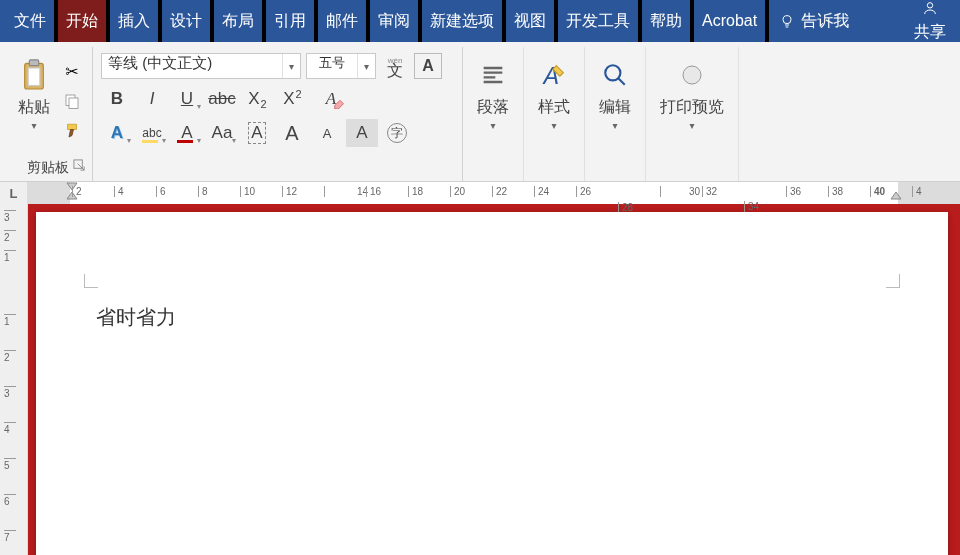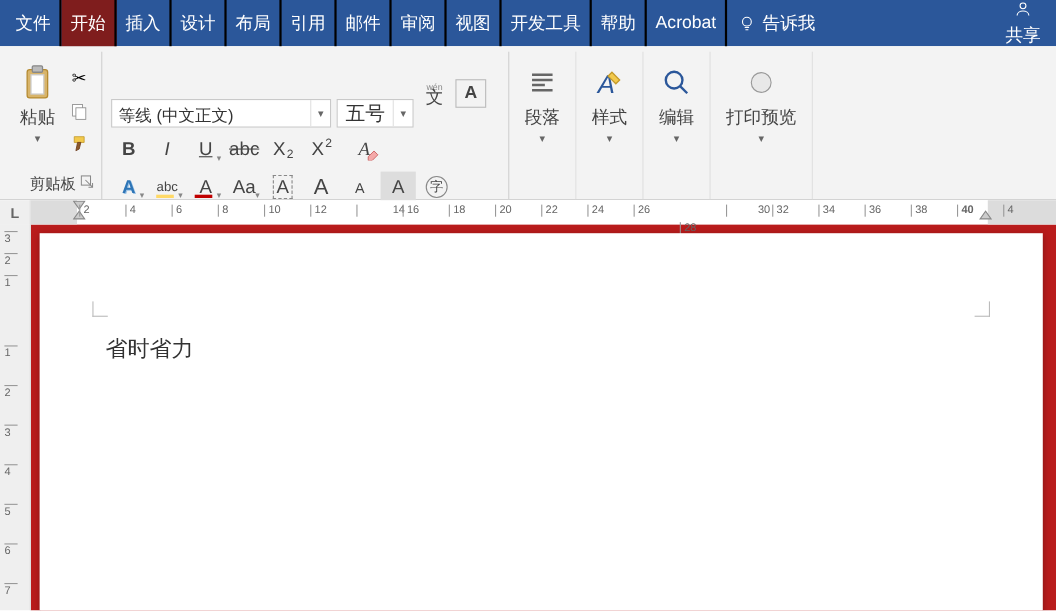--- a/index.html
+++ b/index.html
@@ -1,20 +1,20 @@
 <!DOCTYPE html>
 <html><head>
 <meta charset="utf-8">
 <style>
 * { box-sizing: border-box; margin: 0; padding: 0; font-family: "Segoe UI", "Microsoft YaHei", sans-serif; }
 body { width: 960px; height: 555px; overflow: hidden; background: #fff; }
 
 
 .tabs { display: flex; align-items: center; background: #2b579a; height: 42px; color: #fff; font-size: 16px; }
-.tab { padding: 0 8px; height: 100%; display: flex; align-items: center; border-right: 2px solid #000000; cursor: pointer; }
+.tab { padding: 0 8px; height: 100%; display: flex; align-items: center; border-right: 4px solid #000000; cursor: pointer; }
 .tab.active { background: #7f1d1d; }
 .tab:first-child { padding-left: 14px; }
 .tell-me { display: flex; align-items: center; gap: 6px; padding: 0 10px; flex: 1; }
 .share { display: flex; align-items: center; gap: 6px; padding: 0 14px; flex-direction: column; }
 svg.icon { width: 16px; height: 16px; stroke: #fff; fill: none; stroke-width: 1.5; }
 
 
 .ribbon { display: flex; height: 140px; background: #f3f3f3; border-bottom: 1px solid #d0d0d0; padding: 5px 4px 0 4px; }
 .group { display: flex; flex-direction: column; border-right: 1px solid #e0e0e0; padding: 0 8px 2px 8px; }
 .group.big { border-right: 1px solid #d0d0d0; }
@@ -25,23 +25,23 @@
 
 .big-btn { display: flex; flex-direction: column; align-items: center; justify-content: flex-start; padding: 4px 6px; gap: 4px; cursor: pointer; font-size: 16px; color: #444; }
 .big-btn .ico { width: 32px; height: 36px; display: flex; align-items: center; justify-content: center; }
 .caret-dn { font-size: 10px; color: #666; margin-top: -2px; }
 
 .mini-col { display: flex; flex-direction: column; gap: 6px; padding-top: 6px; }
 .mini { width: 24px; height: 24px; display: flex; align-items: center; justify-content: center; cursor: pointer; }
 
 .font-area { display: flex; flex-direction: column; gap: 6px; }
 .font-row1 { display: flex; gap: 5px; align-items: center; }
-.sel { display: flex; align-items: flex-end; background: #fff; border: 1px solid #c9c9c9; height: 26px; margin-top: 37px; }
+.sel { display: flex; align-items: flex-start; background: #fff; border: 1px solid #c9c9c9; height: 26px; }
 .font-name { width: 180px; padding: 0 6px; font-size: 15px; color: #333; }
-.font-size { width: 50px; padding: 0 6px; font-size: 18px; color: #333; text-align: center; }
+.font-size { width: 50px; padding: 0 6px; font-size: 13px; color: #333; text-align: center; }
 .sel .dd { width: 18px; text-align: center; font-size: 10px; color: #666; border-left: 1px solid #e0e0e0; height: 100%; display: flex; align-items: center; justify-content: center; }
 .sq { width: 28px; height: 26px; display: flex; align-items: center; justify-content: center; cursor: pointer; font-size: 16px; color: #444; }
 .sq.bordered { border: 1px solid #bbb; }
 
 .font-row2, .font-row3 { display: flex; gap: 3px; align-items: center; }
 .rb { width: 32px; height: 28px; display: flex; align-items: center; justify-content: center; cursor: pointer; font-size: 17px; color: #444; border: 1px solid transparent; position: relative; }
 .rb .dd-sm { font-size: 8px; color: #888; position: absolute; right: 1px; bottom: 1px; }
 .underline { text-decoration: underline; }
 .strike { text-decoration: line-through; }
 .sub { font-size: 11px; position: relative; top: 5px; left: 1px; }
@@ -71,20 +71,21 @@
 
 <div class="tabs">
   <div class="tab">文件</div>
   <div class="tab active">开始</div>
   <div class="tab">插入</div>
   <div class="tab">设计</div>
   <div class="tab">布局</div>
   <div class="tab">引用</div>
   <div class="tab">邮件</div>
   <div class="tab">审阅</div>
+  <div class="tab">新建选项</div>
   <div class="tab">视图</div>
   <div class="tab">开发工具</div>
   <div class="tab">帮助</div>
   <div class="tab">Acrobat</div>
   <div class="tell-me">
     <svg class="icon" viewBox="0 0 24 24">
         <circle cx="12" cy="10" r="6"></circle>
         <path d="M9 18h6M10 21h4"></path>
       </svg>
     <span>告诉我</span>
@@ -312,21 +313,21 @@
       <div class="tick" style="left: 296px; padding-left: 32px;">14</div>
       <div class="tick" style="left: 338px;">16</div>
       <div class="tick" style="left: 380px;">18</div>
       <div class="tick" style="left: 422px;">20</div>
       <div class="tick" style="left: 464px;">22</div>
       <div class="tick" style="left: 506px;">24</div>
       <div class="tick" style="left: 548px;">26</div>
       <div class="tick" style="left: 590px; margin-top: 16px;">28</div>
       <div class="tick" style="left: 632px; padding-left: 28px;">30</div>
       <div class="tick" style="left: 674px;">32</div>
-      <div class="tick" style="left: 716px;">34</div>
+      <div class="tick" style="left: 716px; margin-top: 15px;">34</div>
       <div class="tick" style="left: 758px;">36</div>
       <div class="tick" style="left: 800px;">38</div>
       <div class="tick" style="left: 842px; font-weight: bold;">40</div>
       <div class="tick" style="left: 884px;">4</div>
     </div>
 </div>
 
 <div class="doc-area">
   <div class="ruler-v" id="vruler">
       <div class="vtick" style="top: 6px;">3</div>

